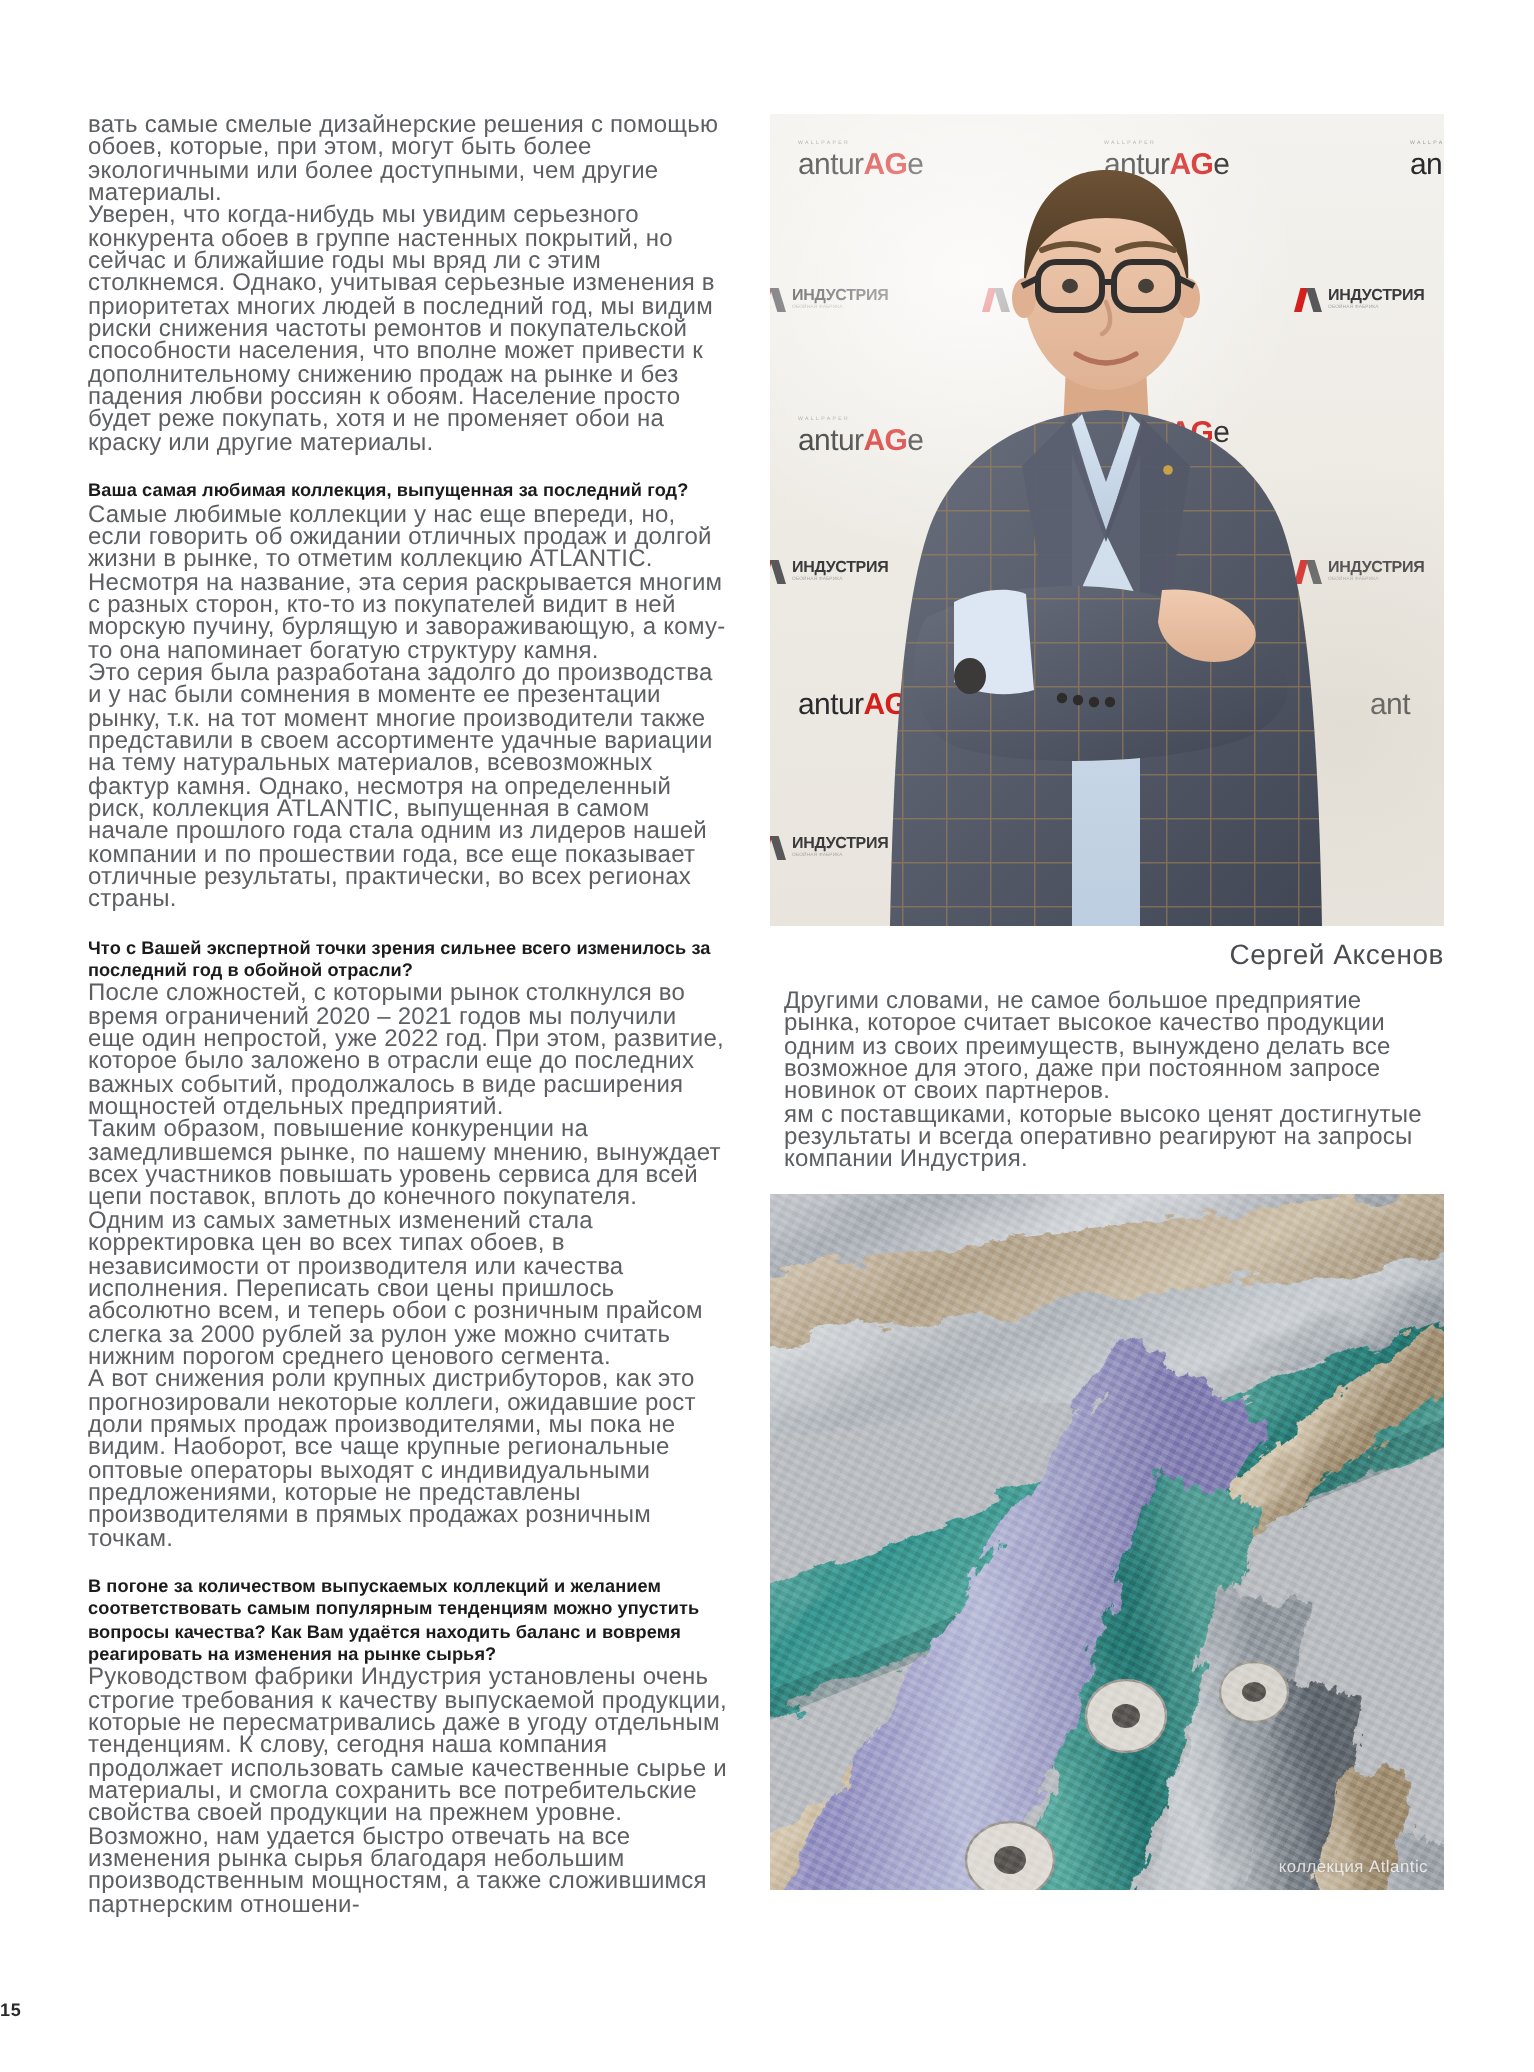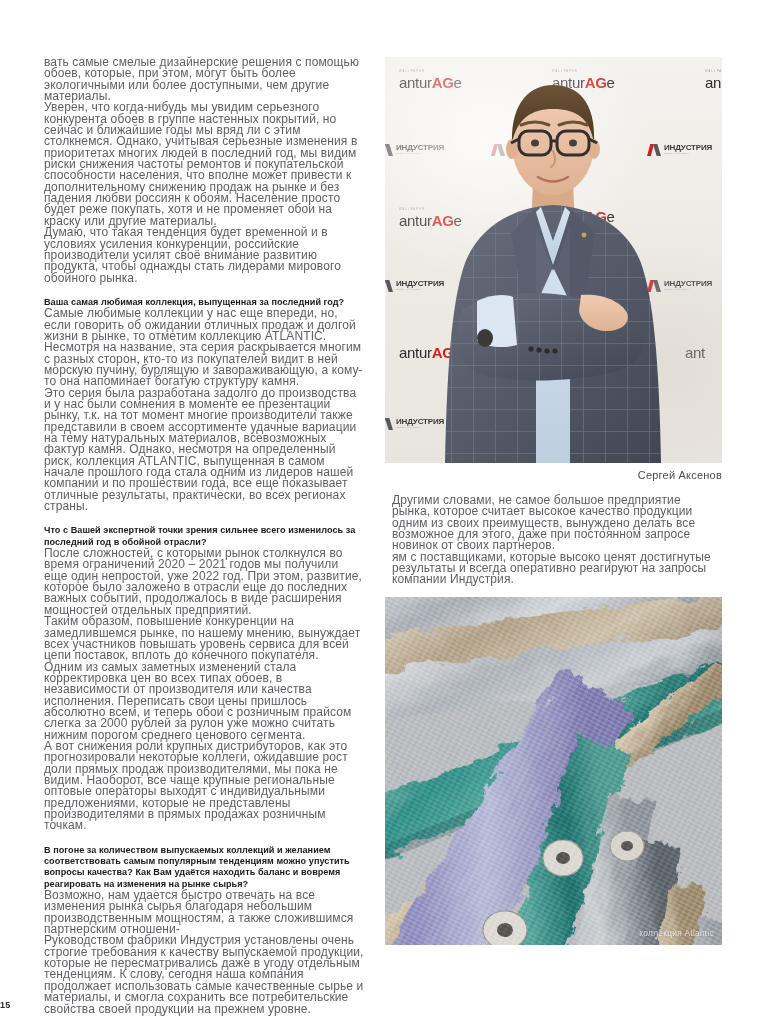--- a/index.html
+++ b/index.html
@@ -117,21 +117,21 @@
 
   
   .person { position: absolute; left: 0; top: 0; width: 100%; height: 100%; }
 
   .caption-name {
     position: absolute;
     left: 385px;
     top: 469px;
     width: 337px;
     text-align: right;
-    font-size: 11px;
+    font-size: 14px;
     color: #4a4c4f;
     letter-spacing: 0.02em;
   }
 
   
   .rolls {
     position: absolute;
     left: 385px;
     top: 597px;
     width: 337px;
@@ -168,35 +168,34 @@
   }
 </style>
 </head>
 <body>
 
 <div class="page">
 
   <div class="col-left">
     <p class="body-par">вать самые смелые дизайнерские решения с помощью обоев, которые, при этом, могут быть более экологичными или более доступными, чем другие материалы.</p>
     <p class="body-par">Уверен, что когда-нибудь мы увидим серьезного конкурента обоев в группе настенных покрытий, но сейчас и ближайшие годы мы вряд ли с этим столкнемся. Однако, учитывая серьезные изменения в приоритетах многих людей в последний год, мы видим риски снижения частоты ремонтов и покупательской способности населения, что вполне может привести к дополнительному снижению продаж на рынке и без падения любви россиян к обоям. Население просто будет реже покупать, хотя и не променяет обои на краску или другие материалы.</p>
-    <p class="body-par">Думаю, что такая тенденция будет временной и в условиях усиления конкуренции, российские производители усилят своё внимание развитию продукта, чтобы однажды стать лидерами мирового обойного рынка.</p>
 
     <p class="q-head gap-before">Ваша самая любимая коллекция, выпущенная за последний год?</p>
     <p class="body-par">Самые любимые коллекции у нас еще впереди, но, если говорить об ожидании отличных продаж и долгой жизни в рынке, то отметим коллекцию ATLANTIC. Несмотря на название, эта серия раскрывается многим с разных сторон, кто-то из покупателей видит в ней морскую пучину, бурлящую и завораживающую, а кому-то она напоминает богатую структуру камня.</p>
     <p class="body-par">Это серия была разработана задолго до производства и у нас были сомнения в моменте ее презентации рынку, т.к. на тот момент многие производители также представили в своем ассортименте удачные вариации на тему натуральных материалов, всевозможных фактур камня. Однако, несмотря на определенный риск, коллекция ATLANTIC, выпущенная в самом начале прошлого года стала одним из лидеров нашей компании и по прошествии года, все еще показывает отличные результаты, практически, во всех регионах страны.</p>
 
     <p class="q-head gap-before">Что с Вашей экспертной точки зрения сильнее всего изменилось за последний год в обойной отрасли?</p>
     <p class="body-par">После сложностей, с которыми рынок столкнулся во время ограничений 2020 – 2021 годов мы получили еще один непростой, уже 2022 год. При этом, развитие, которое было заложено в отрасли еще до последних важных событий, продолжалось в виде расширения мощностей отдельных предприятий.</p>
     <p class="body-par">Таким образом, повышение конкуренции на замедлившемся рынке, по нашему мнению, вынуждает всех участников повышать уровень сервиса для всей цепи поставок, вплоть до конечного покупателя.</p>
     <p class="body-par">Одним из самых заметных изменений стала корректировка цен во всех типах обоев, в независимости от производителя или качества исполнения. Переписать свои цены пришлось абсолютно всем, и теперь обои с розничным прайсом слегка за 2000 рублей за рулон уже можно считать нижним порогом среднего ценового сегмента.</p>
     <p class="body-par">А вот снижения роли крупных дистрибуторов, как это прогнозировали некоторые коллеги, ожидавшие рост доли прямых продаж производителями, мы пока не видим. Наоборот, все чаще крупные региональные оптовые операторы выходят с индивидуальными предложениями, которые не представлены производителями в прямых продажах розничным точкам.</p>
 
     <p class="q-head gap-before">В погоне за количеством выпускаемых коллекций и желанием соответствовать самым популярным тенденциям можно упустить вопросы качества? Как Вам удаётся находить баланс и вовремя реагировать на изменения на рынке сырья?</p>
+    <p class="body-par">Руководством фабрики Индустрия установлены очень строгие требования к качеству выпускаемой продукции, которые не пересматривались даже в угоду отдельным тенденциям. К слову, сегодня наша компания продолжает использовать самые качественные сырье и материалы, и смогла сохранить все потребительские свойства своей продукции на прежнем уровне.</p>
     <p class="body-par">Возможно, нам удается быстро отвечать на все изменения рынка сырья благодаря небольшим производственным мощностям, а также сложившимся партнерским отношени-</p>
-    <p class="body-par">Руководством фабрики Индустрия установлены очень строгие требования к качеству выпускаемой продукции, которые не пересматривались даже в угоду отдельным тенденциям. К слову, сегодня наша компания продолжает использовать самые качественные сырье и материалы, и смогла сохранить все потребительские свойства своей продукции на прежнем уровне.</p>
   </div>
 
   <div class="portrait">
     <div class="backdrop"></div>
 
     <div class="logo-row" style="left:14px; top:14px;">
       <span class="brand" style="font-size:15px;">
         <span class="tiny">WALLPAPER</span>
         <span class="dk">antur</span><span class="rd">AG</span><span class="dk">e</span>
       </span>

